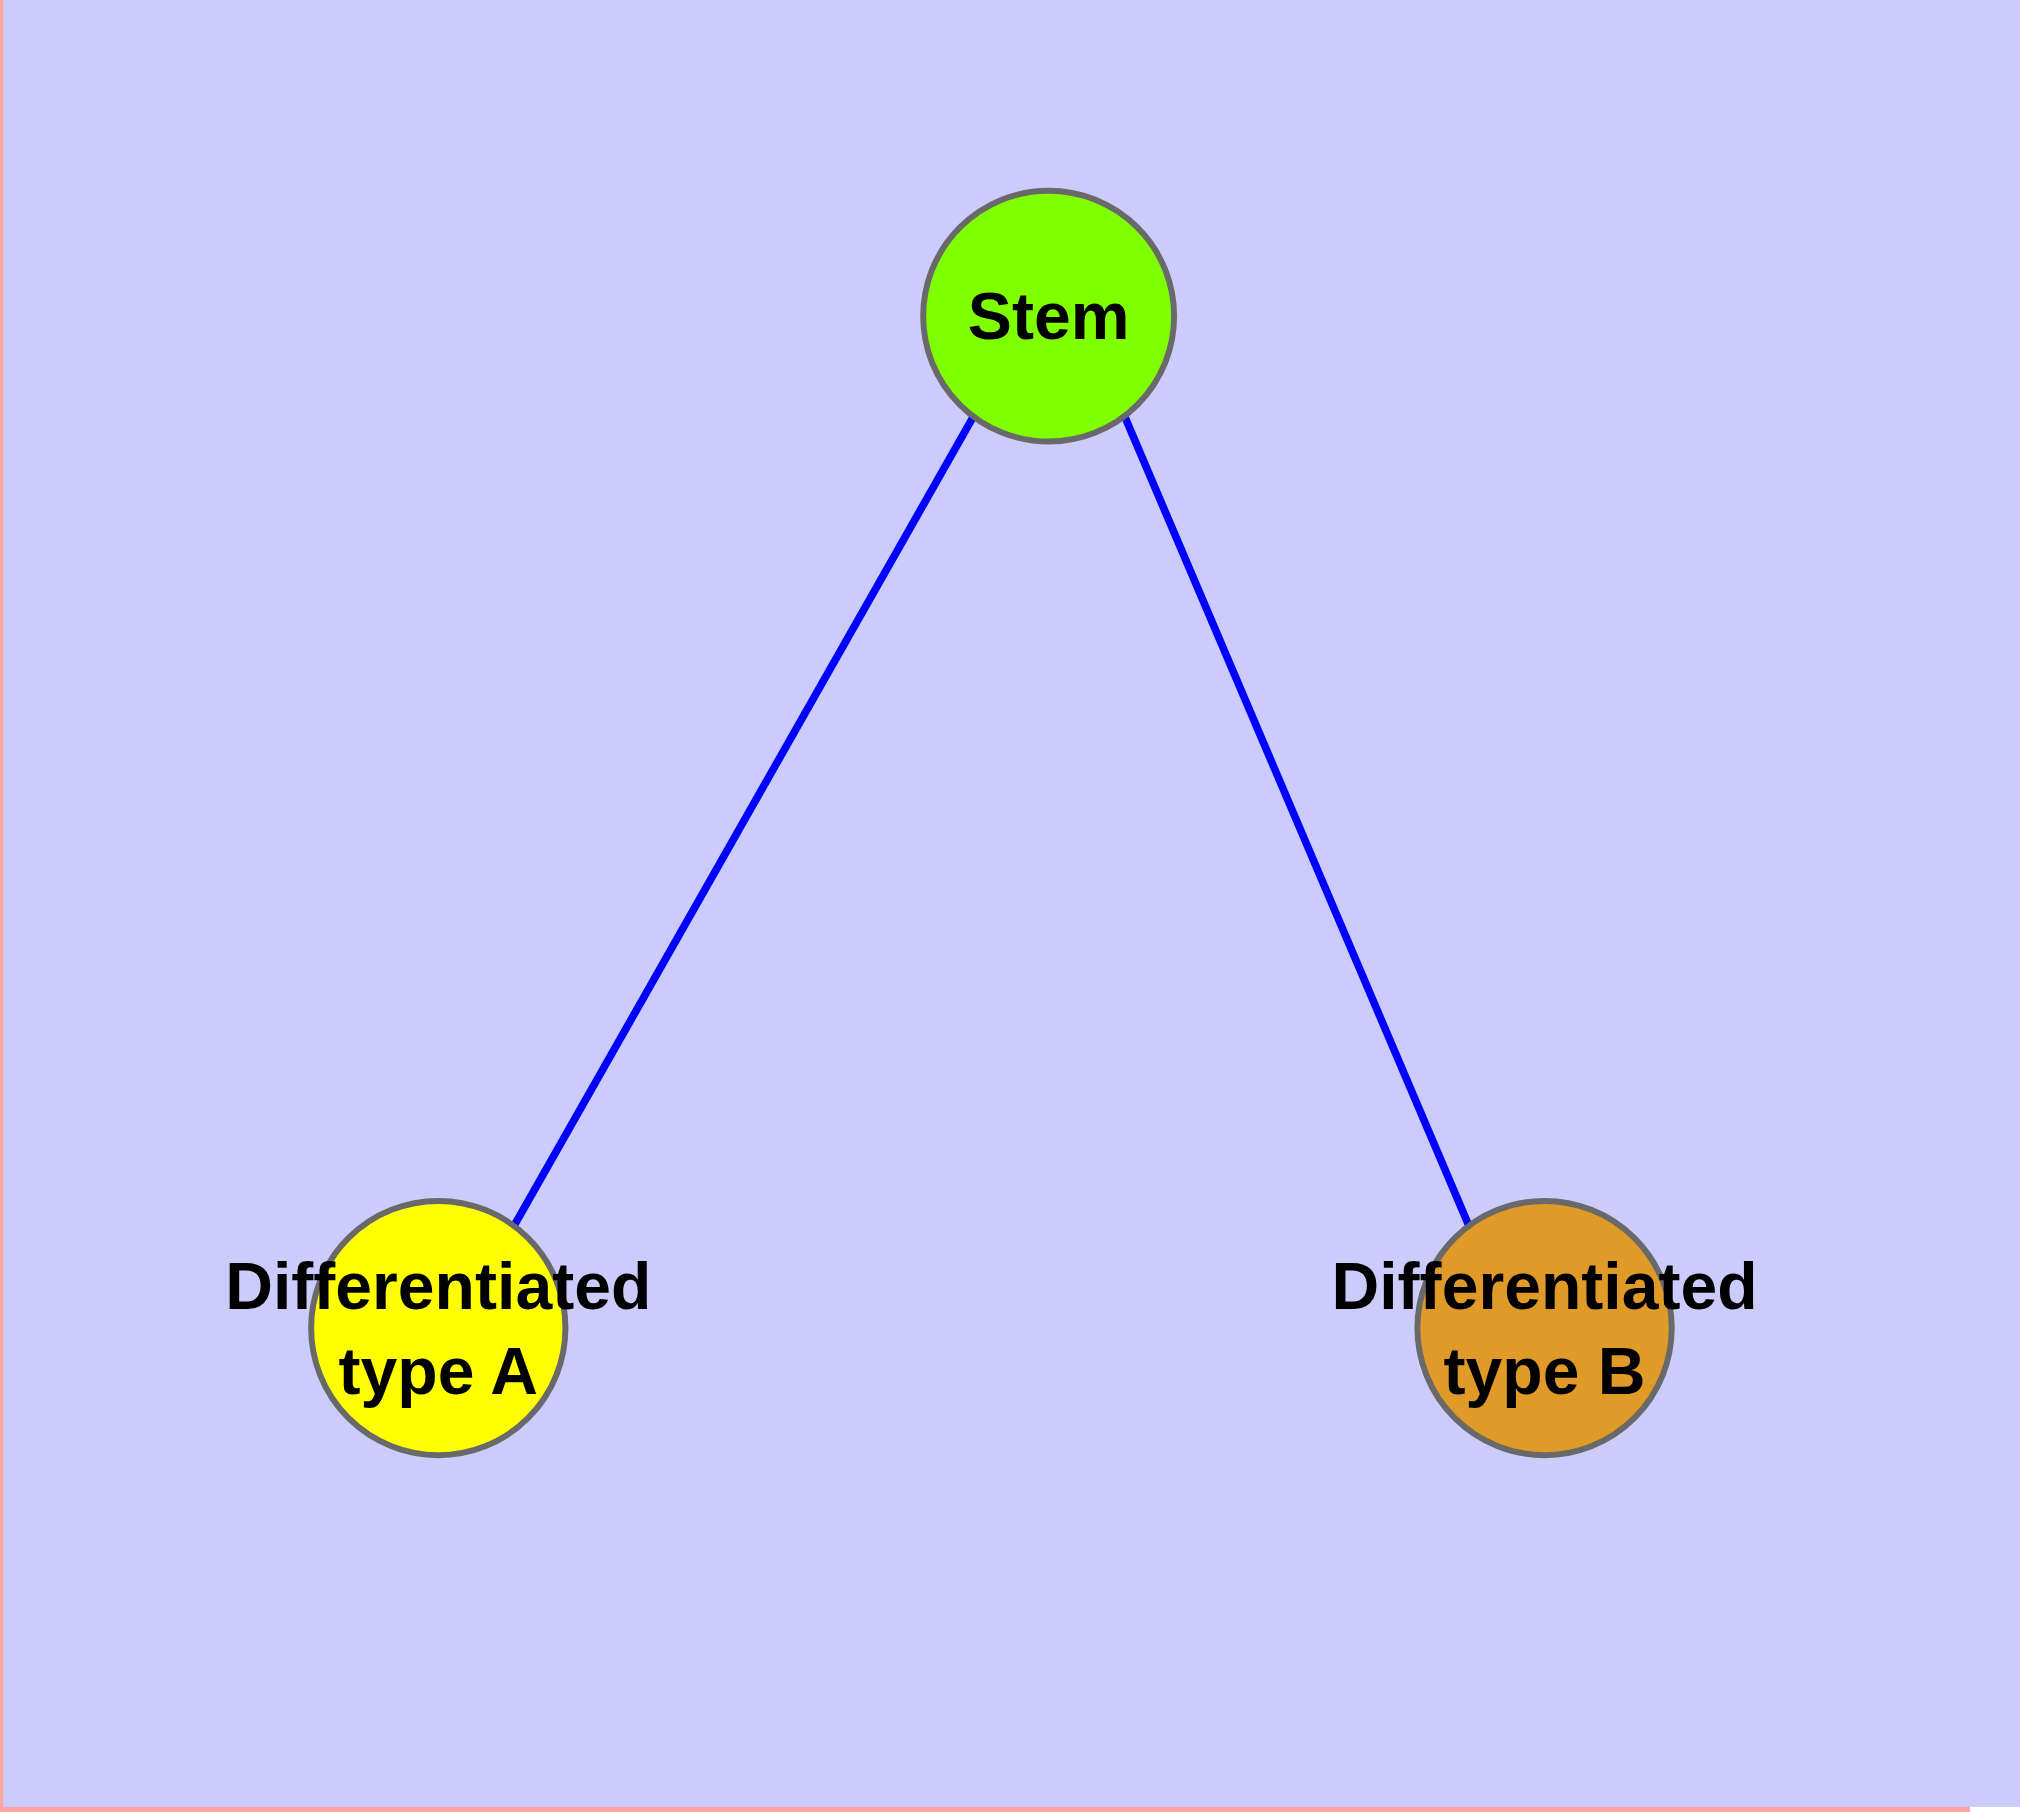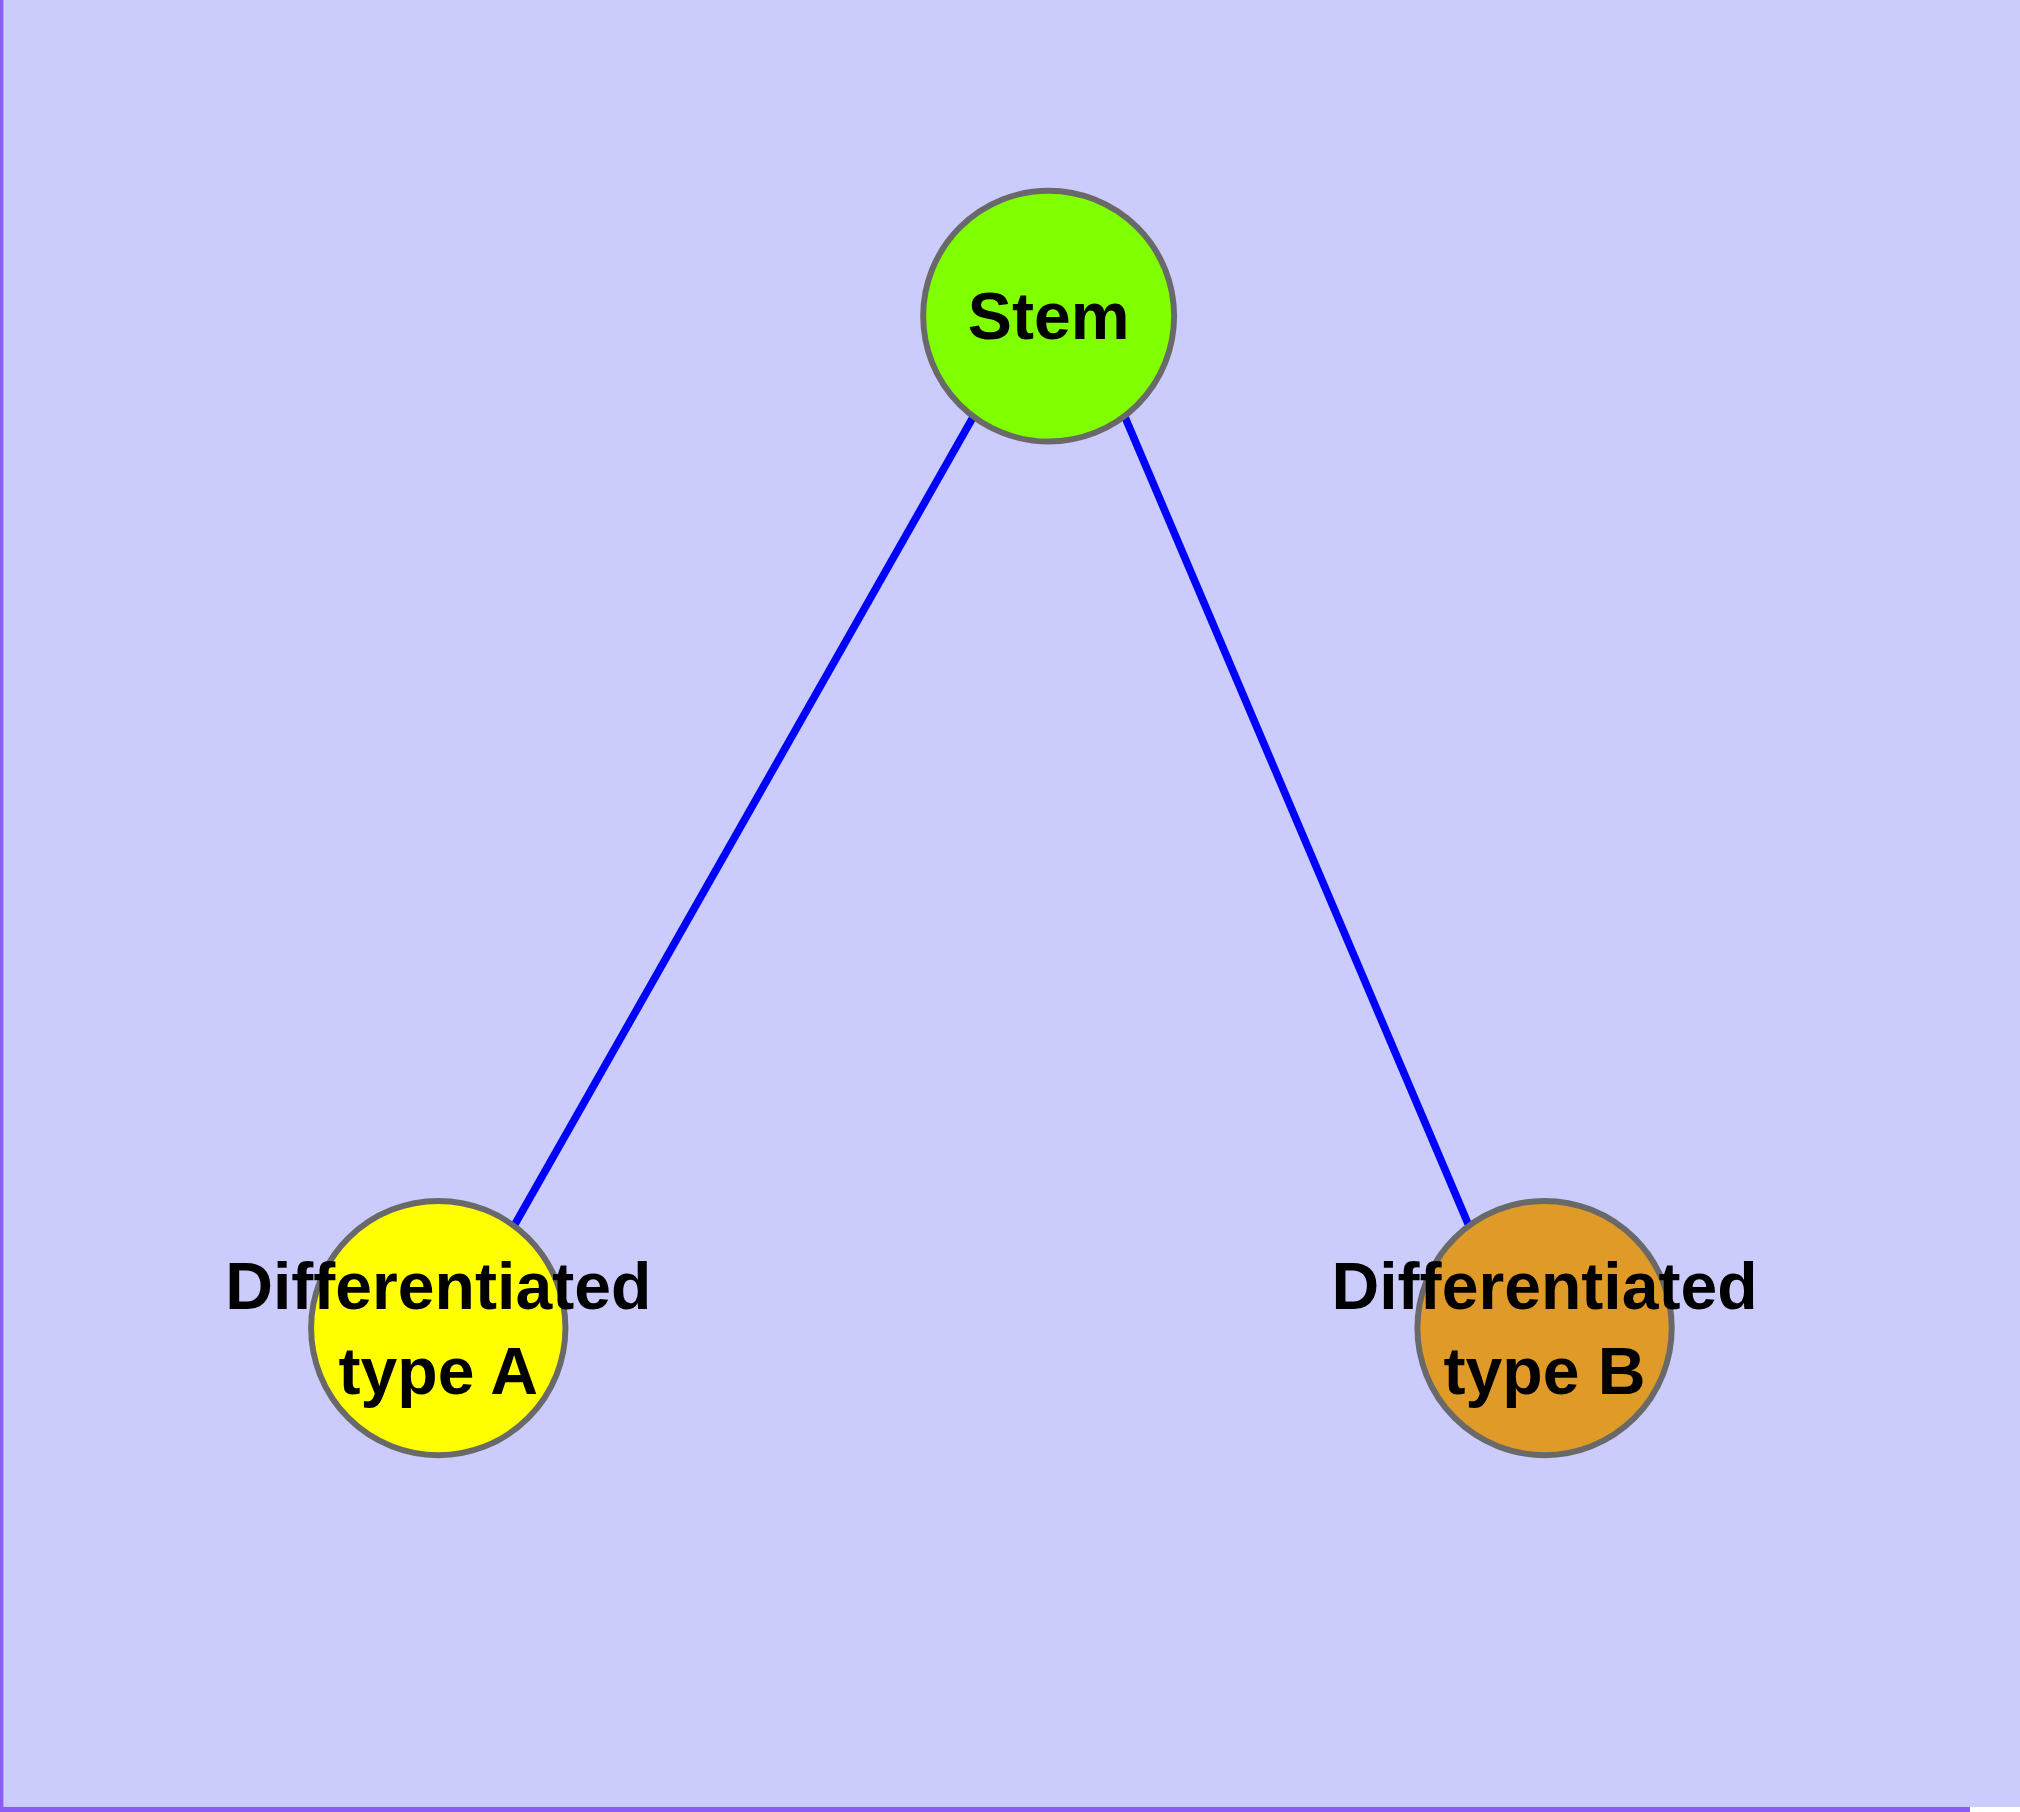--- a/index.html
+++ b/index.html
@@ -11,21 +11,21 @@
   body {
     width: 2021px;
     height: 1812px;
     overflow: hidden;
     font-family: "Liberation Sans", sans-serif;
   }
   #graph-canvas {
     position: relative;
     width: 1970px;
     height: 1812px;
-    background: #8b5cf6;
+    background: #fca5a5;
   }
   #graph-svg {
     position: absolute;
     top: 0;
     left: 0;
     width: 2021px;
     height: 1812px;
     display: block;
   }
   .node-label {

